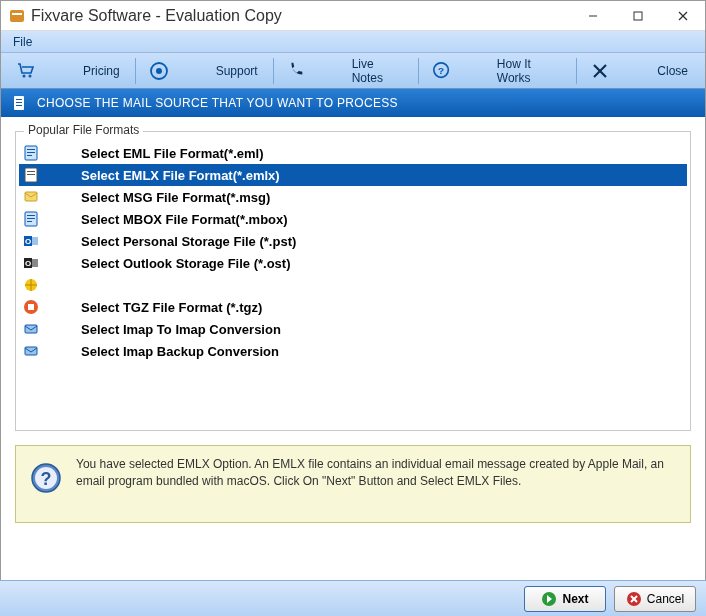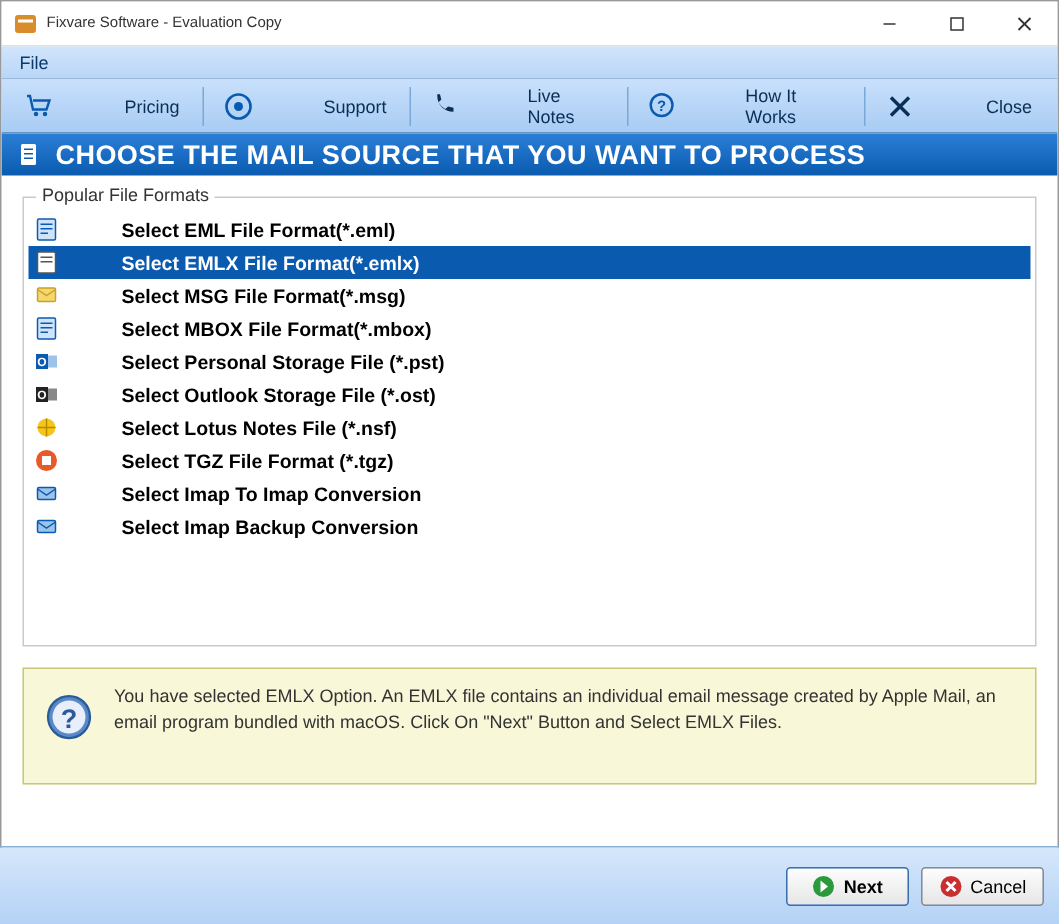--- a/index.html
+++ b/index.html
@@ -1,52 +1,52 @@
 <!DOCTYPE html>
 <html><head>
 <meta charset="utf-8">
 <style>
   * { box-sizing: border-box; margin: 0; padding: 0; font-family: Tahoma, Arial, sans-serif; }
   body { background: #fff; width: 706px; height: 616px; overflow: hidden; border: 1px solid #999; }
   
   .titlebar { height: 30px; background: #fff; display: flex; align-items: center; padding: 0 0 0 8px; border-bottom: 1px solid #ddd; }
   .titlebar .app-icon { width: 16px; height: 16px; margin-right: 6px; display: inline-flex; }
-  .titlebar .title { font-size: 10px; color: #333; flex: 1; }
+  .titlebar .title { font-size: 16px; color: #333; flex: 1; }
   .titlebar .win-controls { display: flex; }
   .titlebar .win-btn { width: 45px; height: 30px; display: flex; align-items: center; justify-content: center; cursor: pointer; }
   
   .menubar { height: 22px; background: linear-gradient(#d1e4fb, #b9d6f8); display: flex; align-items: center; padding: 0 6px; border-bottom: 1px solid #9cb7d9; }
   .menubar .menu-item { font-size: 12px; color: #0a3a6a; padding: 2px 6px; cursor: pointer; }
   
   .toolbar { height: 36px; background: linear-gradient(#c8e0fc, #a8ccf3); display: flex; align-items: center; padding: 0 4px; border-bottom: 1px solid #6a93c0; }
   .tool-btn { display: flex; align-items: center; height: 30px; padding: 0 10px; margin-right: 2px; cursor: pointer; border: 1px solid transparent; border-radius: 3px; gap: 41px; }
   .tool-sep { width: 1px; height: 26px; background: #7aa8d8; margin: 0 2px; }
   .tool-btn .ticon { width: 20px; height: 20px; margin-right: 6px; display: flex; align-items: center; justify-content: center; }
   .tool-btn .tlabel { font-size: 12px; color: #0a2e55; }
   
   .header-band { height: 28px; background: linear-gradient(#2a7fd6, #0a5bb0); display: flex; align-items: center; padding: 0 10px; color: #fff; }
   .header-band .hicon { width: 16px; height: 16px; margin-right: 10px; display: flex; }
-  .header-band .htext { font-size: 18px; font-weight: bold; letter-spacing: 0.3px; }
+  .header-band .htext { font-size: 12px; font-weight: normal; letter-spacing: 0.3px; }
   
   .content { padding: 14px 14px 4px 14px; }
   .groupbox { border: 1px solid #c9c9c9; position: relative; padding: 10px 3px 6px 3px; height: 300px; }
   .groupbox .legend { position: absolute; top: -9px; left: 8px; background: #fff; padding: 0 4px; font-size: 12px; color: #333; }
   
   .list { }
   .list-row { display: flex; align-items: center; height: 22px; padding: 0 4px; cursor: pointer; gap: 36px; }
   .list-row .licon { width: 16px; height: 16px; margin-right: 6px; display: flex; align-items: center; justify-content: center; flex-shrink: 0; }
   .list-row .llabel { font-size: 13px; font-weight: bold; color: #000; white-space: nowrap; }
   .list-row.selected { background: #0a5bb0; }
   .list-row.selected .llabel { color: #fff; }
   
   .info-panel { margin: 10px 14px 0 14px; background: #f8f7d8; border: 1px solid #c9c77b; padding: 10px 14px; display: flex; align-items: flex-start; height: 78px; }
   .info-panel .qicon { width: 32px; height: 32px; margin-right: 14px; margin-top: 6px; flex-shrink: 0; }
   .info-panel .qtext { font-size: 12px; color: #333; line-height: 1.45; }
   
-  .footer { position: absolute; bottom: 0; left: 0; right: 0; height: 52px; background: linear-gradient(#d6e7fb, #b4d2f5); border-top: 1px solid #8ab0d8; display: flex; align-items: center; justify-content: flex-end; padding: 0 10px; }
+  .footer { position: absolute; bottom: 0; left: 0; right: 0; height: 36px; background: linear-gradient(#d6e7fb, #b4d2f5); border-top: 1px solid #8ab0d8; display: flex; align-items: center; justify-content: flex-end; padding: 0 10px; }
   .footer-btn { height: 26px; min-width: 82px; display: flex; align-items: center; justify-content: center; background: linear-gradient(#fdfdfd,#e6e6e6); border: 1px solid #8a8a8a; border-radius: 3px; margin-left: 8px; cursor: pointer; font-size: 12px; padding: 0 8px; }
   .footer-btn .ficon { width: 16px; height: 16px; margin-right: 5px; display:flex; }
   .footer-btn.primary { font-weight: bold; border-color: #3a6fb0; }
   
   svg { display: block; }
 </style>
 </head>
 <body>
 
 <div class="titlebar">
@@ -210,21 +210,20 @@
           </span>
           <span class="llabel">Select Outlook Storage File (*.ost)</span>
         </div>
         <div class="list-row">
           <span class="licon">
             <svg viewBox="0 0 16 16">
               <circle cx="8" cy="8" r="6" fill="#f5c518"></circle>
               <path d="M8 2v12M2 8h12" stroke="#b88a00" stroke-width="1"></path>
             </svg>
           </span>
-          <span class="llabel">Select Lotus Notes File (*.nsf)</span>
         </div>
         <div class="list-row">
           <span class="licon">
             <svg viewBox="0 0 16 16">
               <circle cx="8" cy="8" r="7" fill="#e85a2a"></circle>
               <rect x="5" y="5" width="6" height="6" fill="#fff"></rect>
             </svg>
           </span>
           <span class="llabel">Select TGZ File Format (*.tgz)</span>
         </div>

